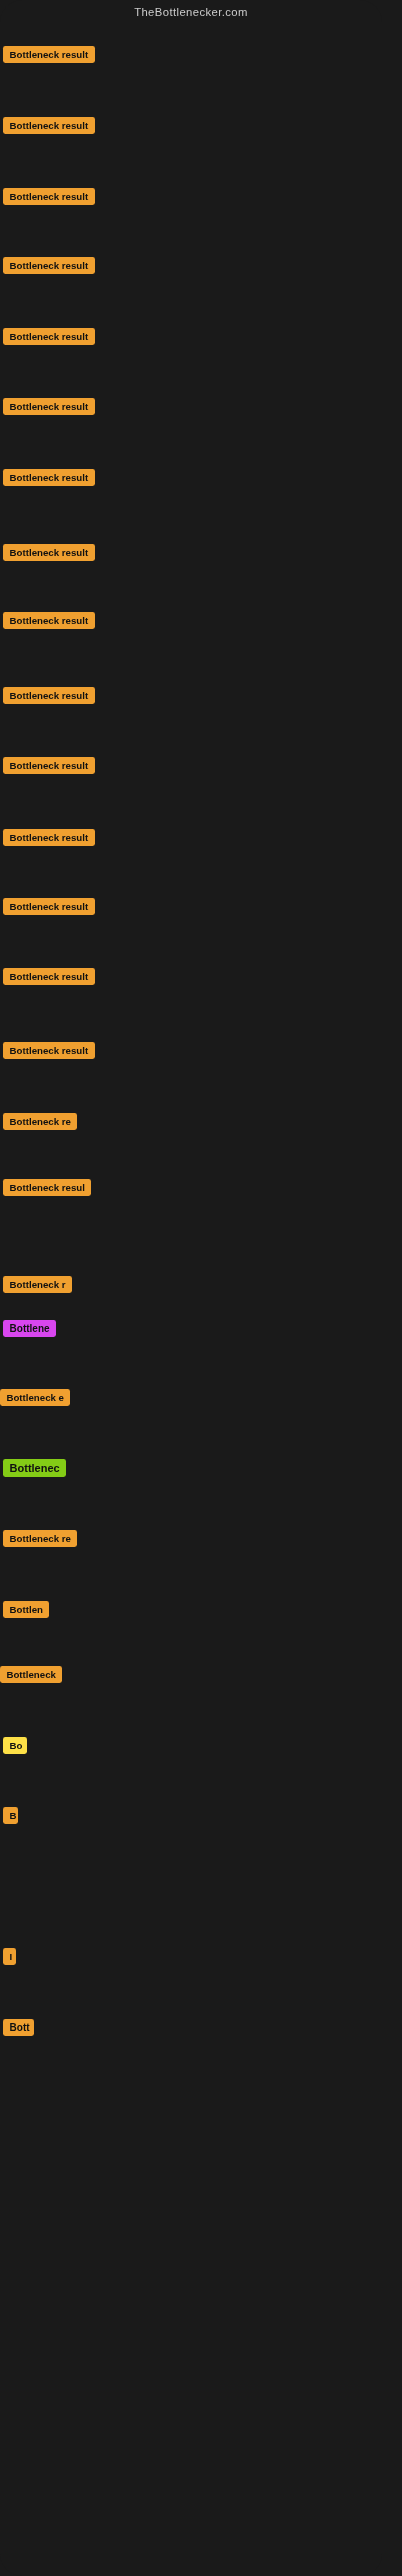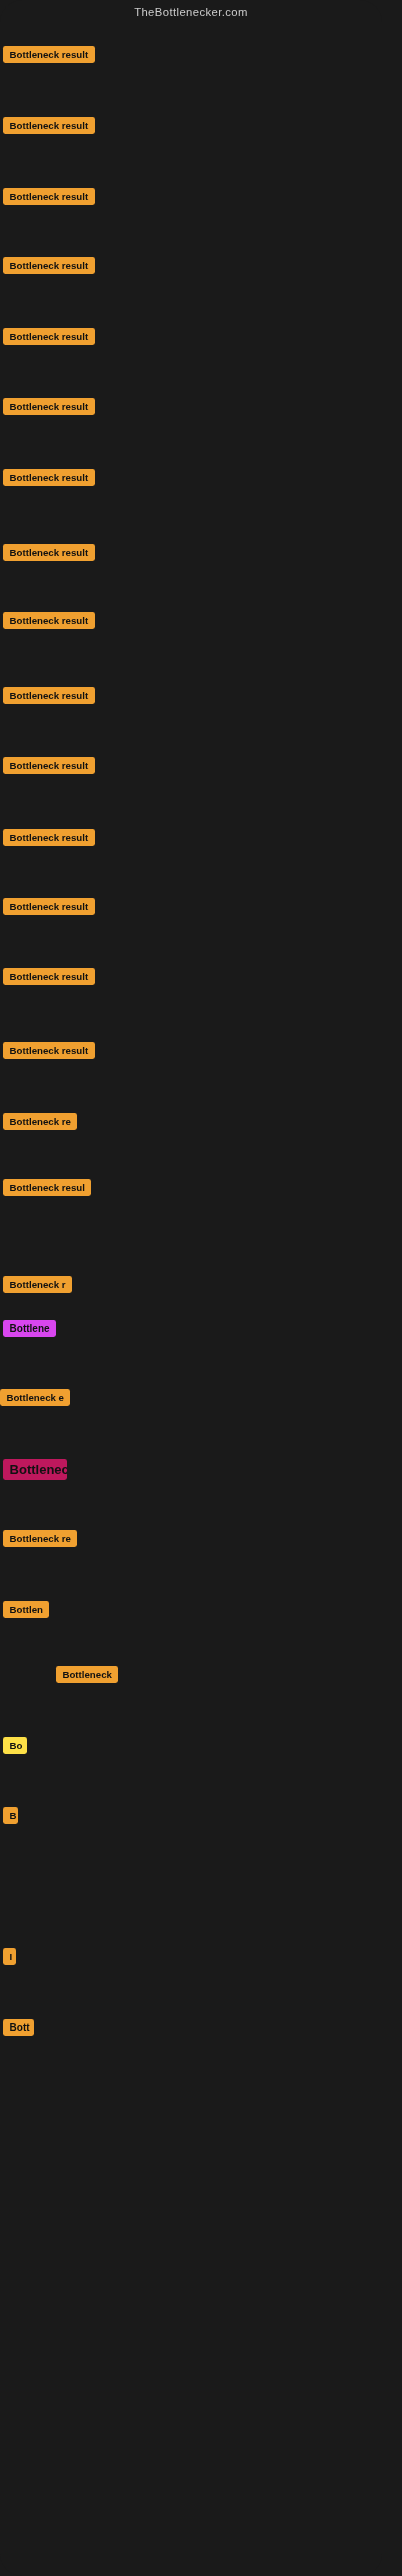--- a/index.html
+++ b/index.html
@@ -45,24 +45,24 @@
       <div style="position: absolute; top: 757px; left: 3.2px;"><span style="display: inline-block; background-color: rgb(240, 160, 48); color: rgb(17, 17, 17); font-size: 9.7px; font-weight: bold; padding: 3.2px 6.4px; border-radius: 2.4px; max-width: 105px; overflow: hidden; white-space: nowrap;">Bottleneck result</span></div>
       <div style="position: absolute; top: 829px; left: 3.2px;"><span style="display: inline-block; background-color: rgb(240, 160, 48); color: rgb(17, 17, 17); font-size: 9.7px; font-weight: bold; padding: 3.2px 6.4px; border-radius: 2.4px; max-width: 105px; overflow: hidden; white-space: nowrap;">Bottleneck result</span></div>
       <div style="position: absolute; top: 898px; left: 3.2px;"><span style="display: inline-block; background-color: rgb(240, 160, 48); color: rgb(17, 17, 17); font-size: 9.7px; font-weight: bold; padding: 3.2px 6.4px; border-radius: 2.4px; max-width: 105px; overflow: hidden; white-space: nowrap;">Bottleneck result</span></div>
       <div style="position: absolute; top: 968px; left: 3.2px;"><span style="display: inline-block; background-color: rgb(240, 160, 48); color: rgb(17, 17, 17); font-size: 9.7px; font-weight: bold; padding: 3.2px 6.4px; border-radius: 2.4px; max-width: 105px; overflow: hidden; white-space: nowrap;">Bottleneck result</span></div>
       <div style="position: absolute; top: 1042px; left: 3.2px;"><span style="display: inline-block; background-color: rgb(240, 160, 48); color: rgb(17, 17, 17); font-size: 9.7px; font-weight: bold; padding: 3.2px 6.4px; border-radius: 2.4px; max-width: 105px; overflow: hidden; white-space: nowrap;">Bottleneck result</span></div>
       <div style="position: absolute; top: 1113px; left: 3.2px;"><span style="display: inline-block; background-color: rgb(240, 160, 48); color: rgb(17, 17, 17); font-size: 9.7px; font-weight: bold; padding: 3.2px 6.4px; border-radius: 2.4px; max-width: 81px; overflow: hidden; white-space: nowrap;">Bottleneck re</span></div>
       <div style="position: absolute; top: 1179px; left: 3.2px;"><span style="display: inline-block; background-color: rgb(240, 160, 48); color: rgb(17, 17, 17); font-size: 9.7px; font-weight: bold; padding: 3.2px 6.4px; border-radius: 2.4px; max-width: 89px; overflow: hidden; white-space: nowrap;">Bottleneck resul</span></div>
       <div style="position: absolute; top: 1252px; left: 3.2px;"><span style="display: inline-block; background-color: rgb(240, 160, 48); color: rgb(17, 17, 17); font-size: 9.7px; font-weight: bold; padding: 3.2px 6.4px; border-radius: 2.4px; max-width: 72px; overflow: hidden; white-space: nowrap; margin-top: 24px;">Bottleneck r</span></div>
       <div style="position: absolute; top: 1320px; left: 3.2px;"><span style="display: inline-block; background-color: #d946ef; color: rgb(17, 17, 17); font-size: 10px; font-weight: bold; padding: 3.2px 6.4px; border-radius: 2.4px; max-width: 60px; overflow: hidden; white-space: nowrap;">Bottlene</span></div>
       <div style="position: absolute; top: 1389px; left: 0;"><span style="display: inline-block; background-color: rgb(240, 160, 48); color: rgb(17, 17, 17); font-size: 9.7px; font-weight: bold; padding: 3.2px 6.4px; border-radius: 2.4px; max-width: 76px; overflow: hidden; white-space: nowrap;">Bottleneck e</span></div>
-      <div style="position: absolute; top: 1459px; left: 3.2px;"><span style="display: inline-block; background-color: #be185d; color: rgb(17, 17, 17); font-size: 13px; font-weight: bold; padding: 3.2px 6.4px; border-radius: 2.4px; max-width: 64px; overflow: hidden; white-space: nowrap;">Bottlenec</span></div>
+      <div style="position: absolute; top: 1459px; left: 3.2px;"><span style="display: inline-block; background-color: #84cc16; color: rgb(17, 17, 17); font-size: 11px; font-weight: bold; padding: 3.2px 6.4px; border-radius: 2.4px; max-width: 64px; overflow: hidden; white-space: nowrap;">Bottlenec</span></div>
       <div style="position: absolute; top: 1530px; left: 3.2px;"><span style="display: inline-block; background-color: rgb(240, 160, 48); color: rgb(17, 17, 17); font-size: 9.7px; font-weight: bold; padding: 3.2px 6.4px; border-radius: 2.4px; max-width: 81px; overflow: hidden; white-space: nowrap;">Bottleneck re</span></div>
       <div style="position: absolute; top: 1577px; left: 3.2px; margin-top: 24px;"><span style="display: inline-block; background-color: rgb(240, 160, 48); color: rgb(17, 17, 17); font-size: 9.7px; font-weight: bold; padding: 3.2px 6.4px; border-radius: 2.4px; max-width: 55px; overflow: hidden; white-space: nowrap;">Bottlen</span></div>
-      <div style="position: absolute; top: 1666px; left: 20px; padding-left: 36px;"><span style="display: inline-block; background-color: rgb(240, 160, 48); color: rgb(17, 17, 17); font-size: 9.7px; font-weight: bold; padding: 3.2px 6.4px; border-radius: 2.4px; max-width: 68px; overflow: hidden; white-space: nowrap;">Bottleneck</span></div>
+      <div style="position: absolute; top: 1666px; left: 0;"><span style="display: inline-block; background-color: rgb(240, 160, 48); color: rgb(17, 17, 17); font-size: 9.7px; font-weight: bold; padding: 3.2px 6.4px; border-radius: 2.4px; max-width: 68px; overflow: hidden; white-space: nowrap;">Bottleneck</span></div>
       <div style="position: absolute; top: 1737px; left: 3.2px;"><span style="display: inline-block; background-color: #fde047; color: rgb(17, 17, 17); font-size: 9.7px; font-weight: bold; padding: 3.2px 6.4px; border-radius: 2.4px; max-width: 24px; overflow: hidden; white-space: nowrap;">Bo</span></div>
       <div style="position: absolute; top: 1807px; left: 3.2px;"><span style="display: inline-block; background-color: rgb(240, 160, 48); color: rgb(17, 17, 17); font-size: 9.7px; font-weight: bold; padding: 3.2px 6.4px; border-radius: 2.4px; max-width: 14.5px; overflow: hidden; white-space: nowrap;">B</span></div>
       <div style="position: absolute; top: 1948px; left: 3.2px;"><span style="display: inline-block; background-color: rgb(240, 160, 48); color: rgb(17, 17, 17); font-size: 9.7px; font-weight: bold; padding: 3.2px 6.4px; border-radius: 2.4px; max-width: 8px; overflow: hidden; white-space: nowrap;">I</span></div>
       <div style="position: absolute; top: 2019px; left: 3.2px;"><span style="display: inline-block; background-color: rgb(240, 160, 48); color: rgb(17, 17, 17); font-size: 10px; font-weight: bold; padding: 3.2px 6.4px; border-radius: 2.4px; max-width: 31px; overflow: hidden; white-space: nowrap;">Bott</span></div>
     </div>
 
 </div>
 
 
 </body></html>

